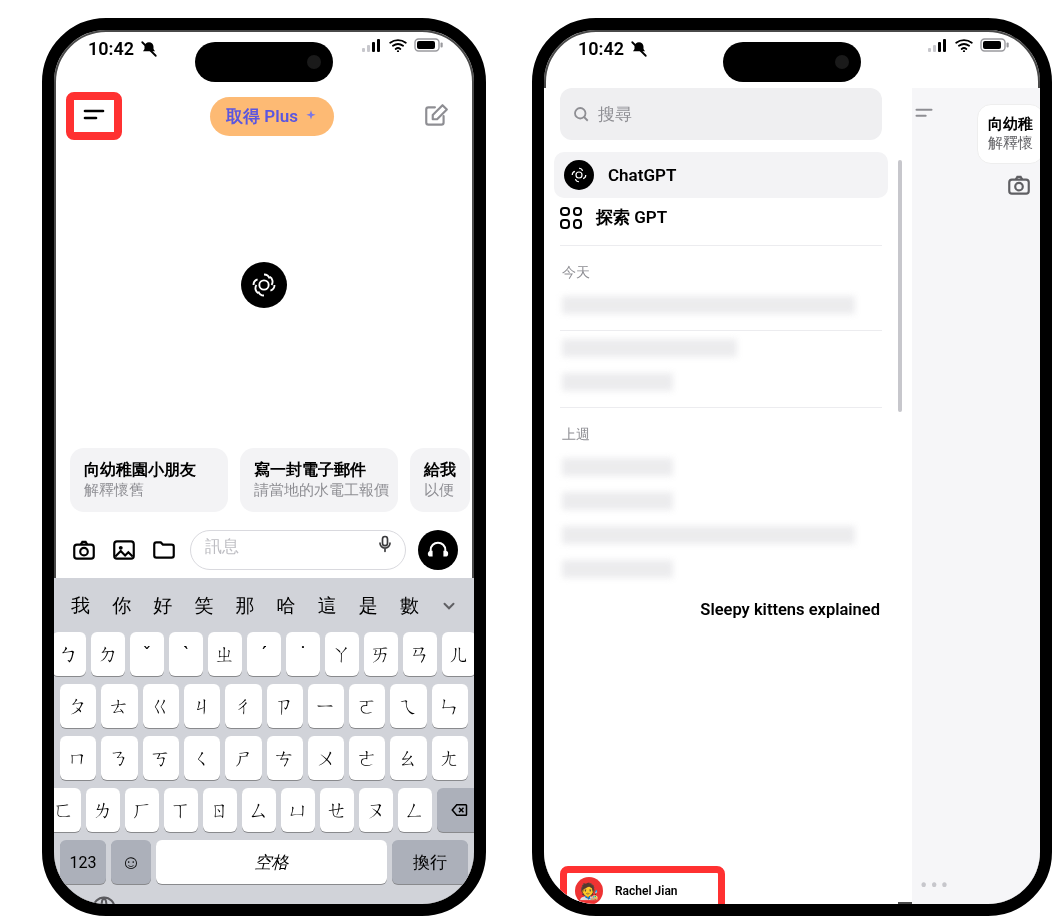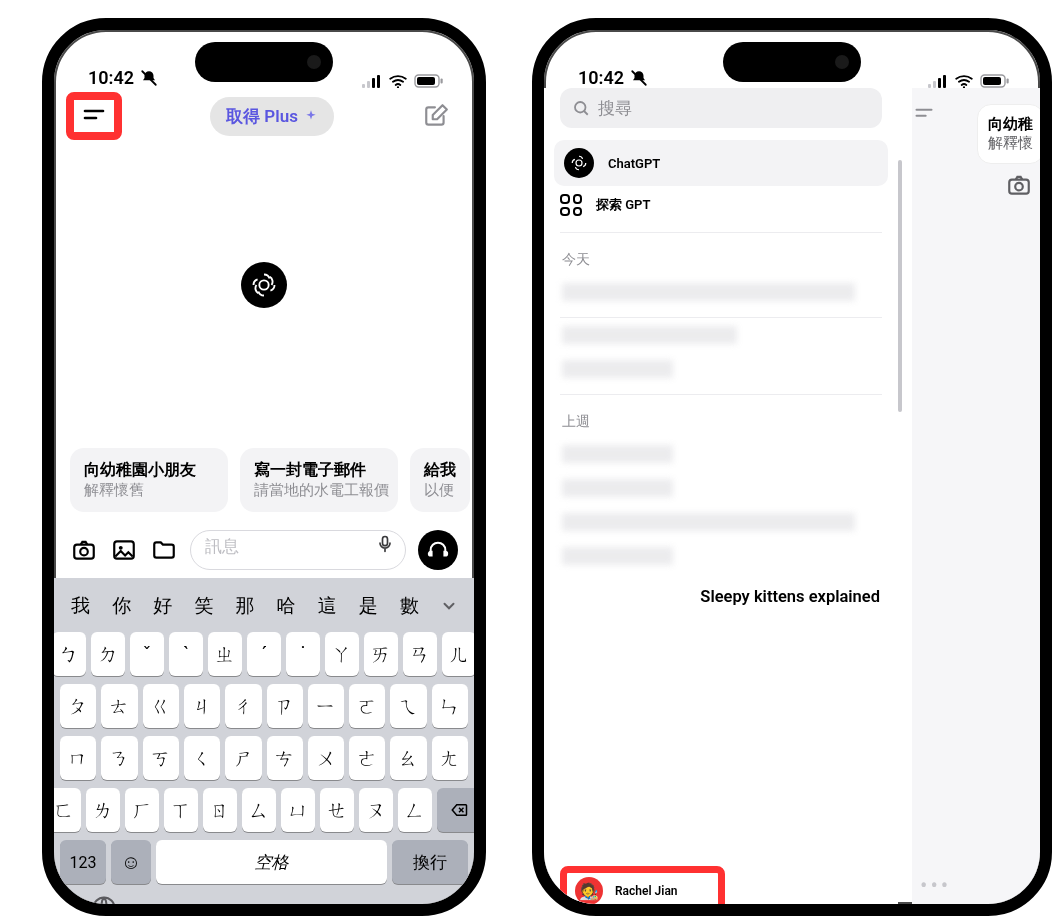--- a/index.html
+++ b/index.html
@@ -41,42 +41,42 @@
   .side-btn { position: absolute; background:#000; border-radius: 3px; }
   .side-left-1 { left:-16px; top:160px; width:5px; height:36px; }
   .side-left-2 { left:-16px; top:222px; width:5px; height:64px; }
   .side-left-3 { left:-16px; top:302px; width:5px; height:64px; }
   .side-right  { right:-16px; top:246px; width:5px; height:104px; }
 
   
   .status {
     position: relative;
     height: 58px;
-    display: flex; align-items: flex-end; justify-content: space-between;
+    display: flex; align-items: flex-start; justify-content: space-between;
     padding: 8px 30px 0 34px;
     font-weight: 600; font-size: 18px; z-index: 40;
   }
   .status .clock { display:flex; align-items:center; gap:6px; }
   .status .right-icons { display:flex; align-items:center; gap:6px; }
   .ico { display:inline-flex; }
 
   
   .header-a {
     display:flex; align-items:center; justify-content:space-between;
     padding: 4px 24px 12px 12px;
   }
   .menu-highlight {
     border: 8px solid #ff3131;
     border-radius: 8px;
     padding: 4px 6px;
     display:flex; align-items:center; justify-content:center;
     background:#fff;
   }
   .pill {
-    background:#e5e5e5; border-radius: 999px;
+    background:#fdba74; border-radius: 999px;
     padding: 8px 16px; display:flex; align-items:center; gap:6px;
     color:#5a56e0; font-weight:600; font-size:17px;
   }
   .compose-btn { width:28px; height:28px; display:flex; align-items:center; justify-content:center; color:#8e8e93;}
 
   .hero-logo {
     display:flex; justify-content:center; padding-top: 110px; padding-bottom: 140px;
   }
   .hero-logo .disc {
     width:46px; height:46px; border-radius:50%; background:#000;
@@ -132,27 +132,27 @@
 
   
   .screen-b-body { position:relative; height:calc(100% - 58px); overflow:hidden; }
   .drawer {
     position:absolute; top:0; left:0; bottom:0; width: 354px;
     background:#fff; padding: 0 0 0 0;
   }
   .scrollhint { position:absolute; right:-4px; top:72px; width:4px; height:252px; background:#c7c7cc; border-radius:2px;}
   .search {
     margin: 0 16px 12px 16px;
-    background:#efeff1; border-radius:12px; height:40px;
+    background:#efeff1; border-radius:12px; height:52px;
     display:flex; align-items:center; gap:8px; padding:0 12px;
     color:#8e8e93; font-size:17px;
   }
   .d-item {
     display:flex; align-items:center; gap:14px;
-    padding: 8px 16px; font-size:13px; font-weight:600;
+    padding: 8px 16px; font-size:17px; font-weight:600;
   }
   .d-item.sel { background:#f3f3f5; border-radius:10px; margin:0 10px; padding:8px 10px; }
   .d-item .disc28 { width:30px; height:30px; border-radius:50%; background:#000; display:flex;align-items:center;justify-content:center;}
   .d-item .grid4 { width:22px; height:22px; display:grid; grid-template-columns:1fr 1fr; grid-template-rows:1fr 1fr; gap:3px;}
   .d-item .grid4 span{ border:2.2px solid #000; border-radius:4px;}
   .d-sep { height:1px; background:#ececef; margin: 8px 16px; }
   .d-head { font-size:14px; color:#8e8e93; padding: 10px 18px 6px 18px; }
   .d-blur-line {
     height:18px; margin:8px 18px 16px 18px; border-radius:2px;
     background: linear-gradient(90deg,#eaeaec 0%, #eaeaec 55%, transparent 55%);

